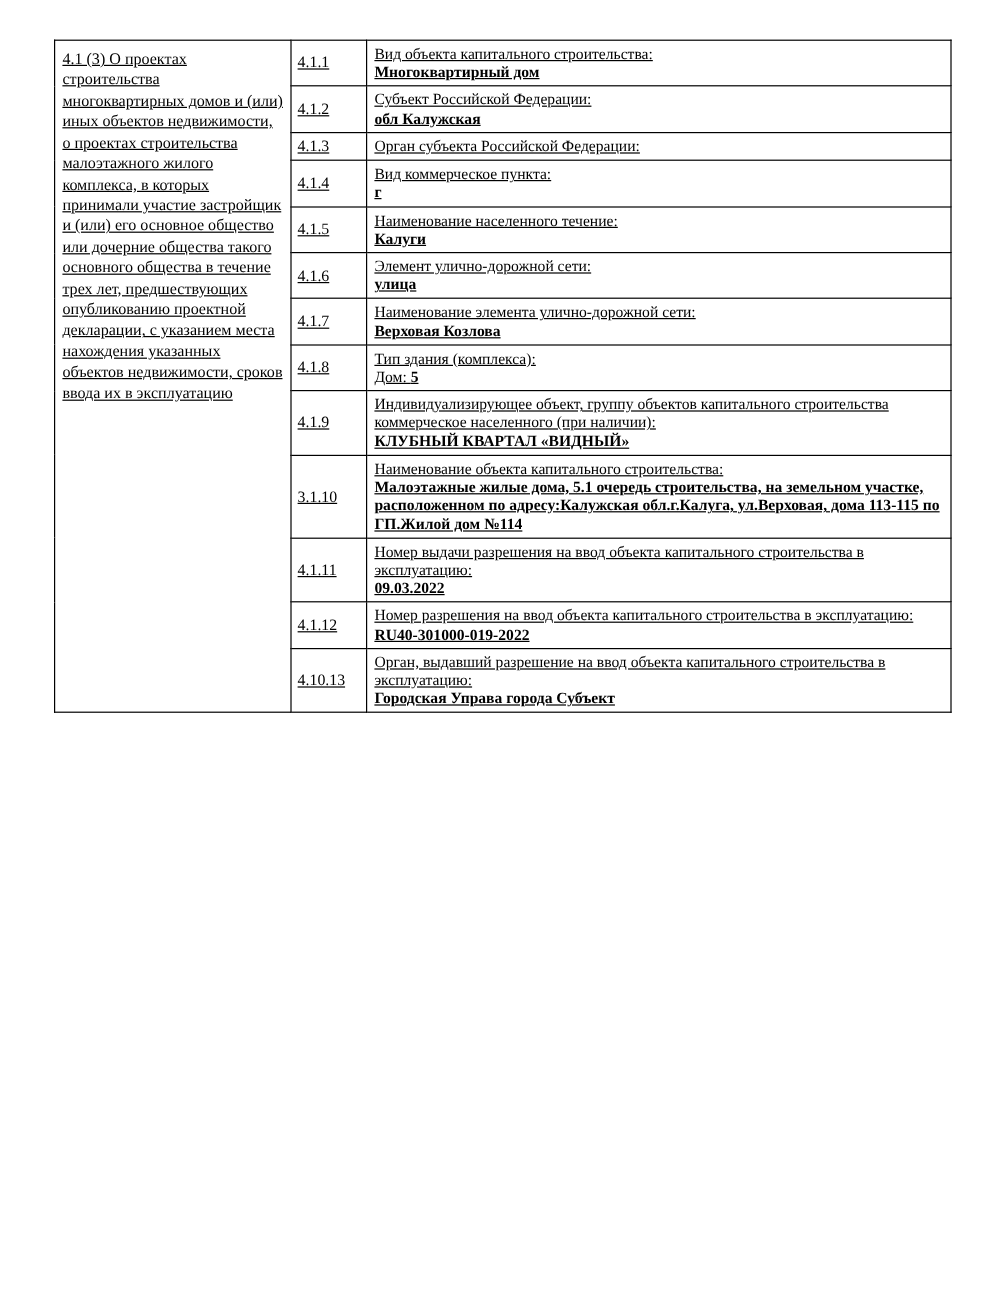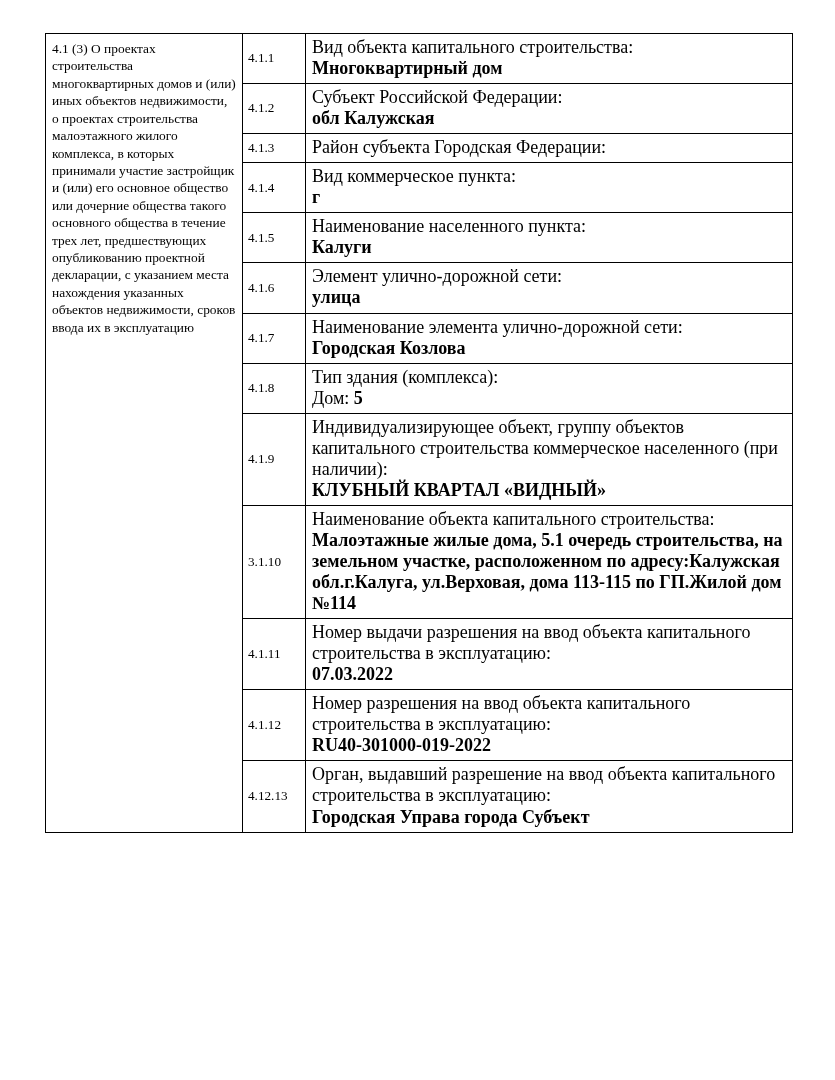--- a/index.html
+++ b/index.html
@@ -21,26 +21,27 @@
     height: 1080px;
     background: #ffffff;
   }
   .doc-table {
     position: absolute;
     left: 45px;
     top: 33px;
     width: 748px;
     border-collapse: collapse;
     table-layout: fixed;
+    text-decoration: underline;
   }
   .doc-table td {
     border: 1px solid #000000;
     vertical-align: middle;
     padding: 3px 5px 4px 6px;
-    font-size: 18px;
+    font-size: 13px;
     line-height: 1.17;
   }
   td.col-left {
     width: 185px;
     vertical-align: top;
     padding-top: 6px;
     font-size: 13.4px;
     line-height: 1.30;
   }
   td.col-code {
@@ -95,53 +96,53 @@
         <td class="col-code">4.1.2</td>
         <td class="col-body">
           <span class="lbl">Субъект Российской Федерации:</span>
           <span class="val-block">обл Калужская</span>
         </td>
       </tr>
 
       <tr>
         <td class="col-code">4.1.3</td>
         <td class="col-body cell-pad-tight">
-          <span class="lbl">Район субъекта Городская Федерации:</span>
+          <span class="lbl">Орган субъекта Российской Федерации:</span>
         </td>
       </tr>
 
       <tr>
         <td class="col-code">4.1.4</td>
         <td class="col-body">
           <span class="lbl">Вид коммерческое пункта:</span>
           <span class="val-block">г</span>
         </td>
       </tr>
 
       <tr>
         <td class="col-code">4.1.5</td>
         <td class="col-body">
-          <span class="lbl">Наименование населенного пункта:</span>
+          <span class="lbl">Наименование населенного течение:</span>
           <span class="val-block">Калуги</span>
         </td>
       </tr>
 
       <tr>
         <td class="col-code">4.1.6</td>
         <td class="col-body">
           <span class="lbl">Элемент улично-дорожной сети:</span>
           <span class="val-block">улица</span>
         </td>
       </tr>
 
       <tr>
         <td class="col-code">4.1.7</td>
         <td class="col-body">
           <span class="lbl">Наименование элемента улично-дорожной сети:</span>
-          <span class="val-block">Городская Козлова</span>
+          <span class="val-block">Верховая Козлова</span>
         </td>
       </tr>
 
       <tr>
         <td class="col-code">4.1.8</td>
         <td class="col-body">
           <span class="lbl">Тип здания (комплекса):</span>
           <span class="lbl"><span>Дом: </span><span class="inline-val">5</span></span>
         </td>
       </tr>
@@ -159,34 +160,34 @@
         <td class="col-body">
           <span class="lbl">Наименование объекта капитального строительства:</span>
           <span class="val-block">Малоэтажные жилые дома, 5.1 очередь строительства, на земельном участке, расположенном по адресу:Калужская обл.г.Калуга, ул.Верховая, дома 113-115 по ГП.Жилой дом №114</span>
         </td>
       </tr>
 
       <tr>
         <td class="col-code">4.1.11</td>
         <td class="col-body">
           <span class="lbl">Номер выдачи разрешения на ввод объекта капитального строительства в эксплуатацию:</span>
-          <span class="val-block">07.03.2022</span>
+          <span class="val-block">09.03.2022</span>
         </td>
       </tr>
 
       <tr>
         <td class="col-code">4.1.12</td>
         <td class="col-body">
           <span class="lbl">Номер разрешения на ввод объекта капитального строительства в эксплуатацию:</span>
           <span class="val-block">RU40-301000-019-2022</span>
         </td>
       </tr>
 
       <tr>
-        <td class="col-code">4.12.13</td>
+        <td class="col-code">4.10.13</td>
         <td class="col-body">
           <span class="lbl">Орган, выдавший разрешение на ввод объекта капитального строительства в эксплуатацию:</span>
           <span class="val-block">Городская Управа города Субъект</span>
         </td>
       </tr>
 
     </tbody>
   </table>
 </div>
 

